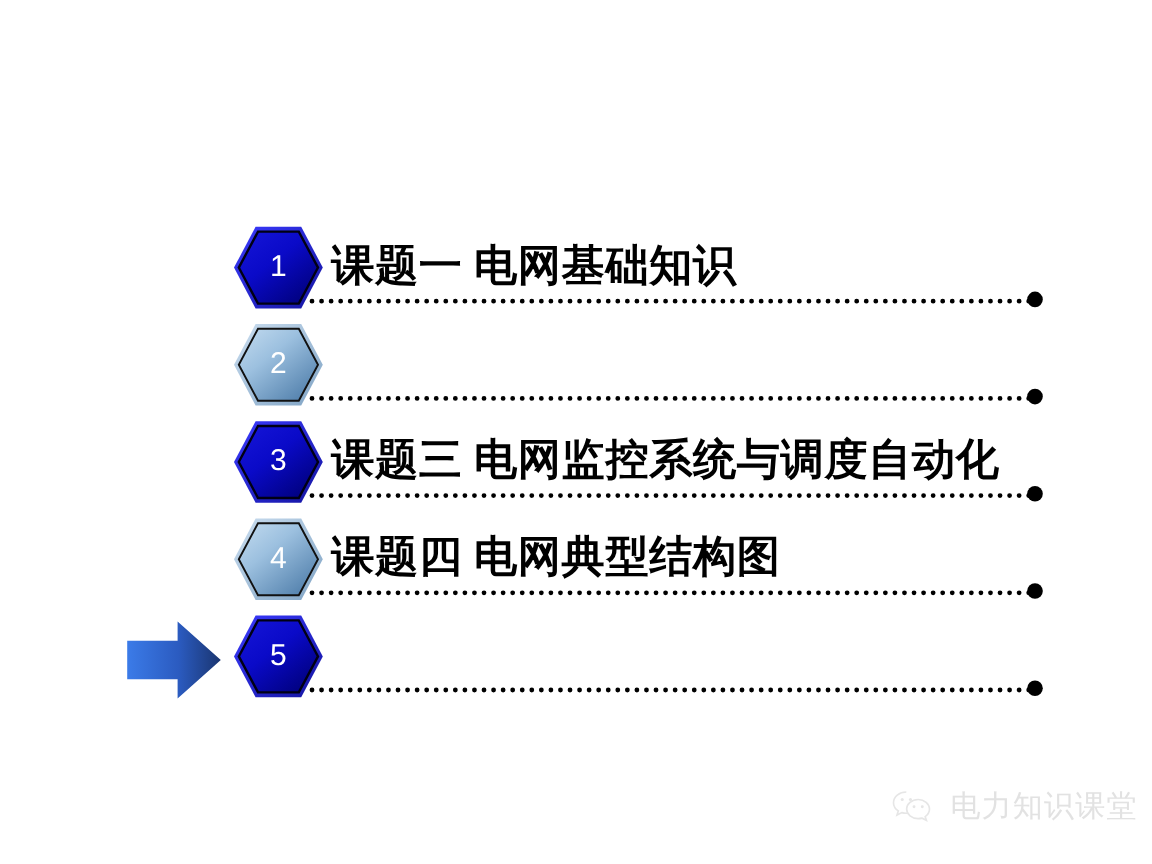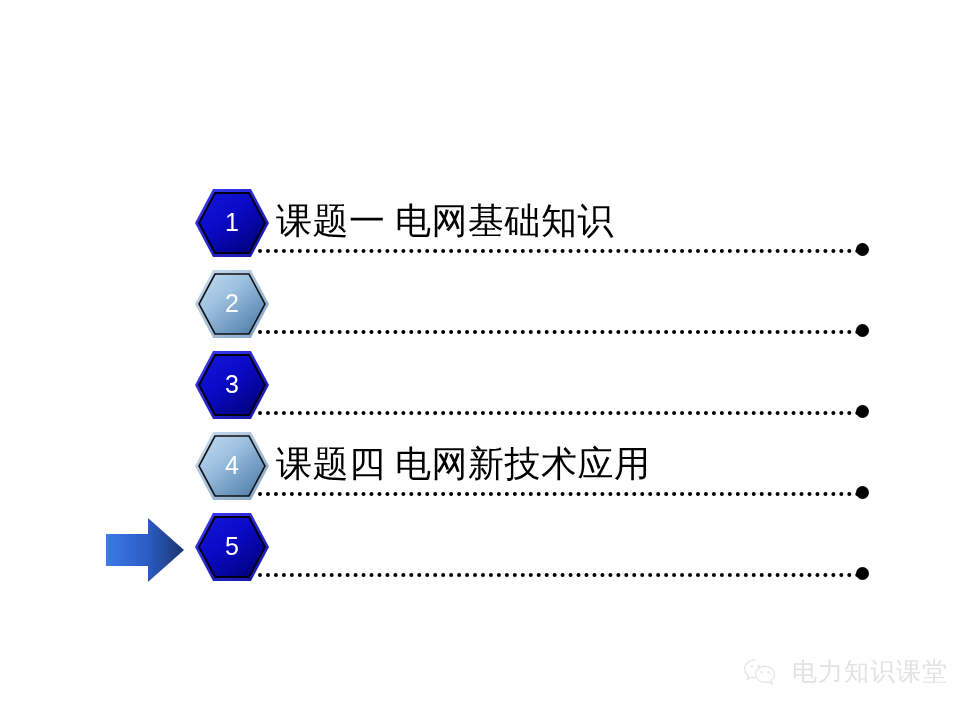--- a/index.html
+++ b/index.html
@@ -97,20 +97,21 @@
     left: 276px;
     top: 4px;
     height: 60px;
     display: flex;
     align-items: center;
     font-size: 36px;
     color: #000000;
     white-space: nowrap;
     letter-spacing: 0.5px;
     font-family: "Liberation Serif", "DejaVu Serif", serif;
+    font-weight: bold;
   }
 
   
   #pointer-arrow {
     position: absolute;
     left: 104px;
     top: 516px;
     width: 82px;
     height: 68px;
   }
@@ -214,20 +215,21 @@
             <linearGradient id="g3face" x1="0" y1="0" x2="0.85" y2="1">
               <stop offset="0%" stop-color="#1616D8"></stop>
               <stop offset="45%" stop-color="#0A0AC8"></stop>
               <stop offset="100%" stop-color="#00007A"></stop>
             </linearGradient>
           </defs>
           <polygon points="21,6 55,6 71,36 55,66 21,66 5,36" fill="url(#g3face)" stroke="#000014" stroke-width="2"></polygon>
         </svg>
         <div class="hex-num">3</div>
       </div>
+      <div class="row-label">课题三  电网监控系统与调度自动化</div>
     </div>
 
     <div class="agenda-row" style="top:430px;">
       <div class="row-rule"></div>
       <div class="row-bullet"></div>
       <div class="hex-wrap">
         <svg class="hex-glow" viewBox="0 0 76 72">
           <defs>
             <linearGradient id="g4glow" x1="0" y1="0" x2="1" y2="1">
               <stop offset="0%" stop-color="#CBDEF0"></stop>
@@ -241,21 +243,21 @@
             <linearGradient id="g4face" x1="0" y1="0" x2="0.9" y2="1">
               <stop offset="0%" stop-color="#C4DCF0"></stop>
               <stop offset="40%" stop-color="#9CC0DF"></stop>
               <stop offset="100%" stop-color="#4C7BA8"></stop>
             </linearGradient>
           </defs>
           <polygon points="21,6 55,6 71,36 55,66 21,66 5,36" fill="url(#g4face)" stroke="#111111" stroke-width="1.6"></polygon>
         </svg>
         <div class="hex-num">4</div>
       </div>
-      <div class="row-label">课题四  电网新技术应用</div>
+      <div class="row-label">课题四  电网典型结构图</div>
     </div>
 
     <div class="agenda-row" style="top:511px;">
       <div class="row-rule"></div>
       <div class="row-bullet"></div>
       <div class="hex-wrap">
         <svg class="hex-glow" viewBox="0 0 76 72">
           <defs>
             <linearGradient id="g5glow" x1="0" y1="0" x2="1" y2="1">
               <stop offset="0%" stop-color="#3A3AFF"></stop>

